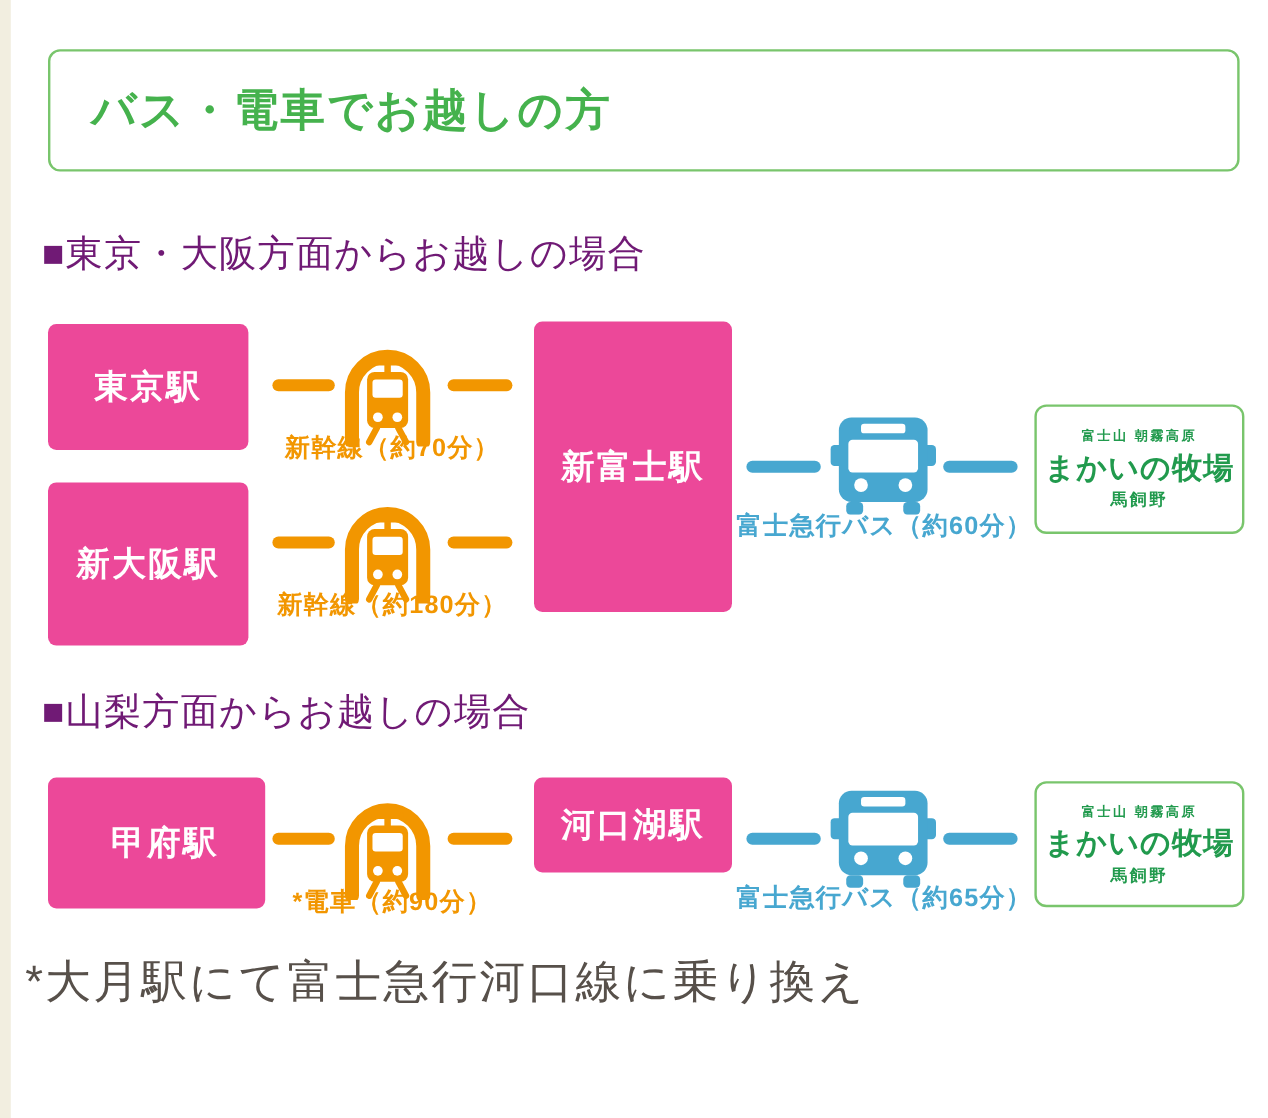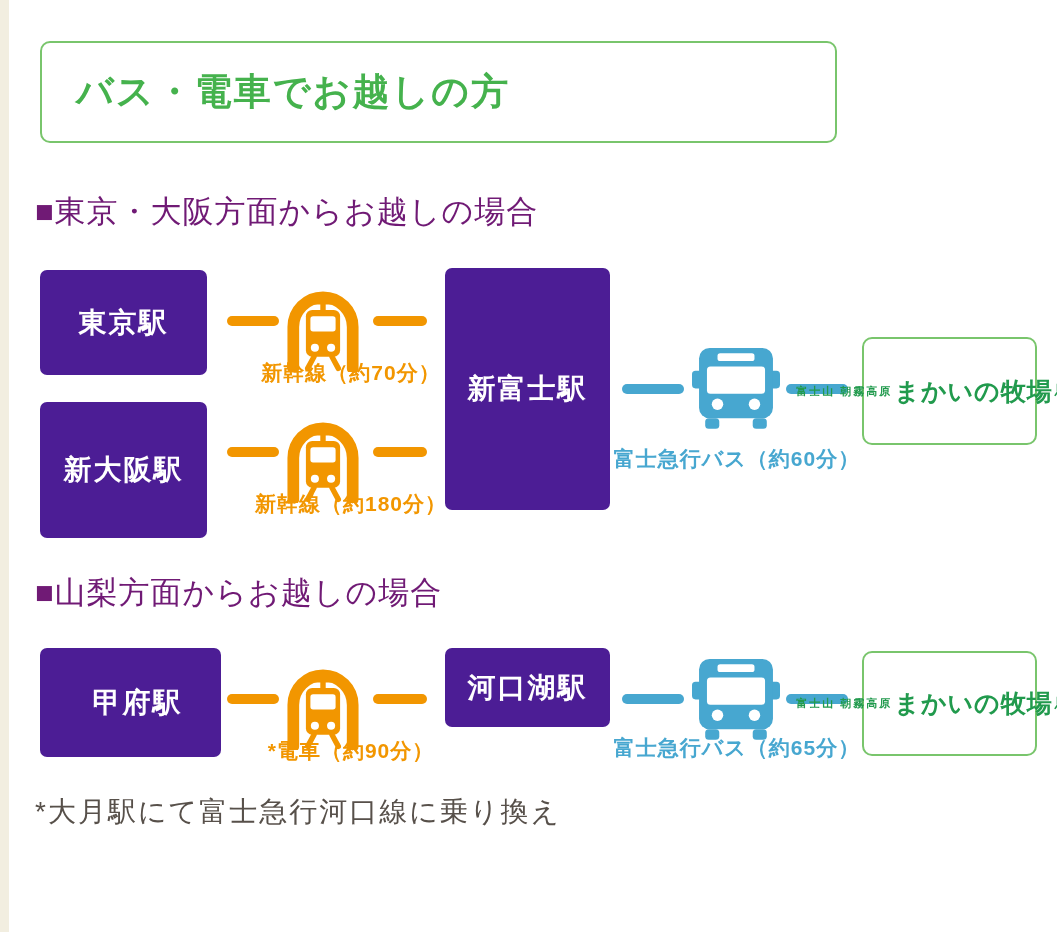--- a/index.html
+++ b/index.html
@@ -5,59 +5,59 @@
   html,body{margin:0;padding:0;}
   body{
     width:1057px;height:932px;position:relative;overflow:hidden;
     background:#ffffff;
     font-family:"Liberation Sans", sans-serif;
   }
   .edge-strip{
     position:absolute;left:0;top:0;width:9px;height:932px;background:#f2eee0;
   }
   .title-box{
-    position:absolute;left:40px;top:41px;width:797px;height:102px;
+    position:absolute;left:40px;top:41px;width:993px;height:102px;
     border:2px solid #79c56c;border-radius:10px;background:#ffffff;
     display:flex;align-items:center;box-sizing:border-box;
   }
   .title-box .title-text{
     padding-left:34px;font-size:37px;font-weight:bold;color:#45b24d;
     letter-spacing:2px;white-space:nowrap;
   }
   .section-heading{
     position:absolute;left:35px;font-size:31px;color:#701a75;
     letter-spacing:1px;white-space:nowrap;font-family:Liberation Mono, monospace;
   }
   .station{
-    position:absolute;background:#4c1d95;border-radius:7px;
+    position:absolute;background:#ec4899;border-radius:7px;
     color:#ffffff;font-weight:bold;font-size:28px;letter-spacing:2px;
     display:flex;align-items:center;justify-content:center;white-space:nowrap;
   }
   .dash{position:absolute;height:10px;border-radius:5px;}
   .dash.orange{background:#f29600;}
   .dash.blue{background:#47a7d0;}
   .icon-wrap{position:absolute;}
   .icon-wrap svg{display:block;width:100%;height:100%;}
   .leg-label{
     position:absolute;font-weight:bold;font-size:21px;white-space:nowrap;
     transform:translateX(-50%);letter-spacing:1px;
   }
-  .leg-label.orange{color:#f29600;margin-left:24px;}
+  .leg-label.orange{color:#f29600;}
   .leg-label.blue{color:#47a7d0;}
   .logo-box{
     position:absolute;background:#ffffff;border:2px solid #79c56c;border-radius:10px;
-    box-sizing:border-box;display:flex;flex-direction:row;align-items:center;
+    box-sizing:border-box;display:flex;flex-direction:column;align-items:center;
     justify-content:center;gap:2px;
   }
   .logo-top{font-size:11px;color:#219a4d;font-weight:bold;letter-spacing:2px;white-space:nowrap;}
   .logo-main{font-size:25px;color:#219a4d;font-weight:bold;letter-spacing:1px;white-space:nowrap;
     font-family:"DejaVu Serif", serif;}
   .logo-sub{font-size:14px;color:#219a4d;font-weight:bold;letter-spacing:2px;white-space:nowrap;}
   .footnote{
-    position:absolute;left:35px;top:793px;font-size:28px;color:#57504a;
+    position:absolute;left:21px;top:793px;font-size:38px;color:#57504a;
     letter-spacing:2px;white-space:nowrap;
   }
 </style>
 </head>
 <body>
 
 <div class="edge-strip"></div>
 
 <div class="title-box">
   <div class="title-text">バス・電車でお越しの方</div>
@@ -119,21 +119,21 @@
     <rect x="8" y="2" width="84" height="80" rx="12" fill="#47a7d0"></rect>
     <rect x="29" y="8" width="42" height="9" rx="3" fill="#ffffff"></rect>
     <rect x="17" y="23" width="66" height="31" rx="4" fill="#ffffff"></rect>
     <circle cx="29" cy="66" r="6.5" fill="#ffffff"></circle>
     <circle cx="71" cy="66" r="6.5" fill="#ffffff"></circle>
     <rect x="15" y="82" width="16" height="12" rx="4" fill="#47a7d0"></rect>
     <rect x="69" y="82" width="16" height="12" rx="4" fill="#47a7d0"></rect>
   </svg>
 </div>
 <div class="dash blue" style="left:786px;top:384px;width:62px;"></div>
-<div class="leg-label blue" style="left:737px;top:424px;margin-top:21px;">富士急行バス（約60分）</div>
+<div class="leg-label blue" style="left:737px;top:424px;">富士急行バス（約60分）</div>
 
 <div class="logo-box" style="left:862px;top:337px;width:175px;height:108px;">
   <div class="logo-top">富士山 朝霧高原</div>
   <div class="logo-main">まかいの牧場</div>
   <div class="logo-sub">馬飼野</div>
 </div>
 
 <div class="section-heading" style="top:572px;">■山梨方面からお越しの場合</div>
 
 <div class="station" style="left:40px;top:648px;width:167px;height:109px;padding-left:14px;">

